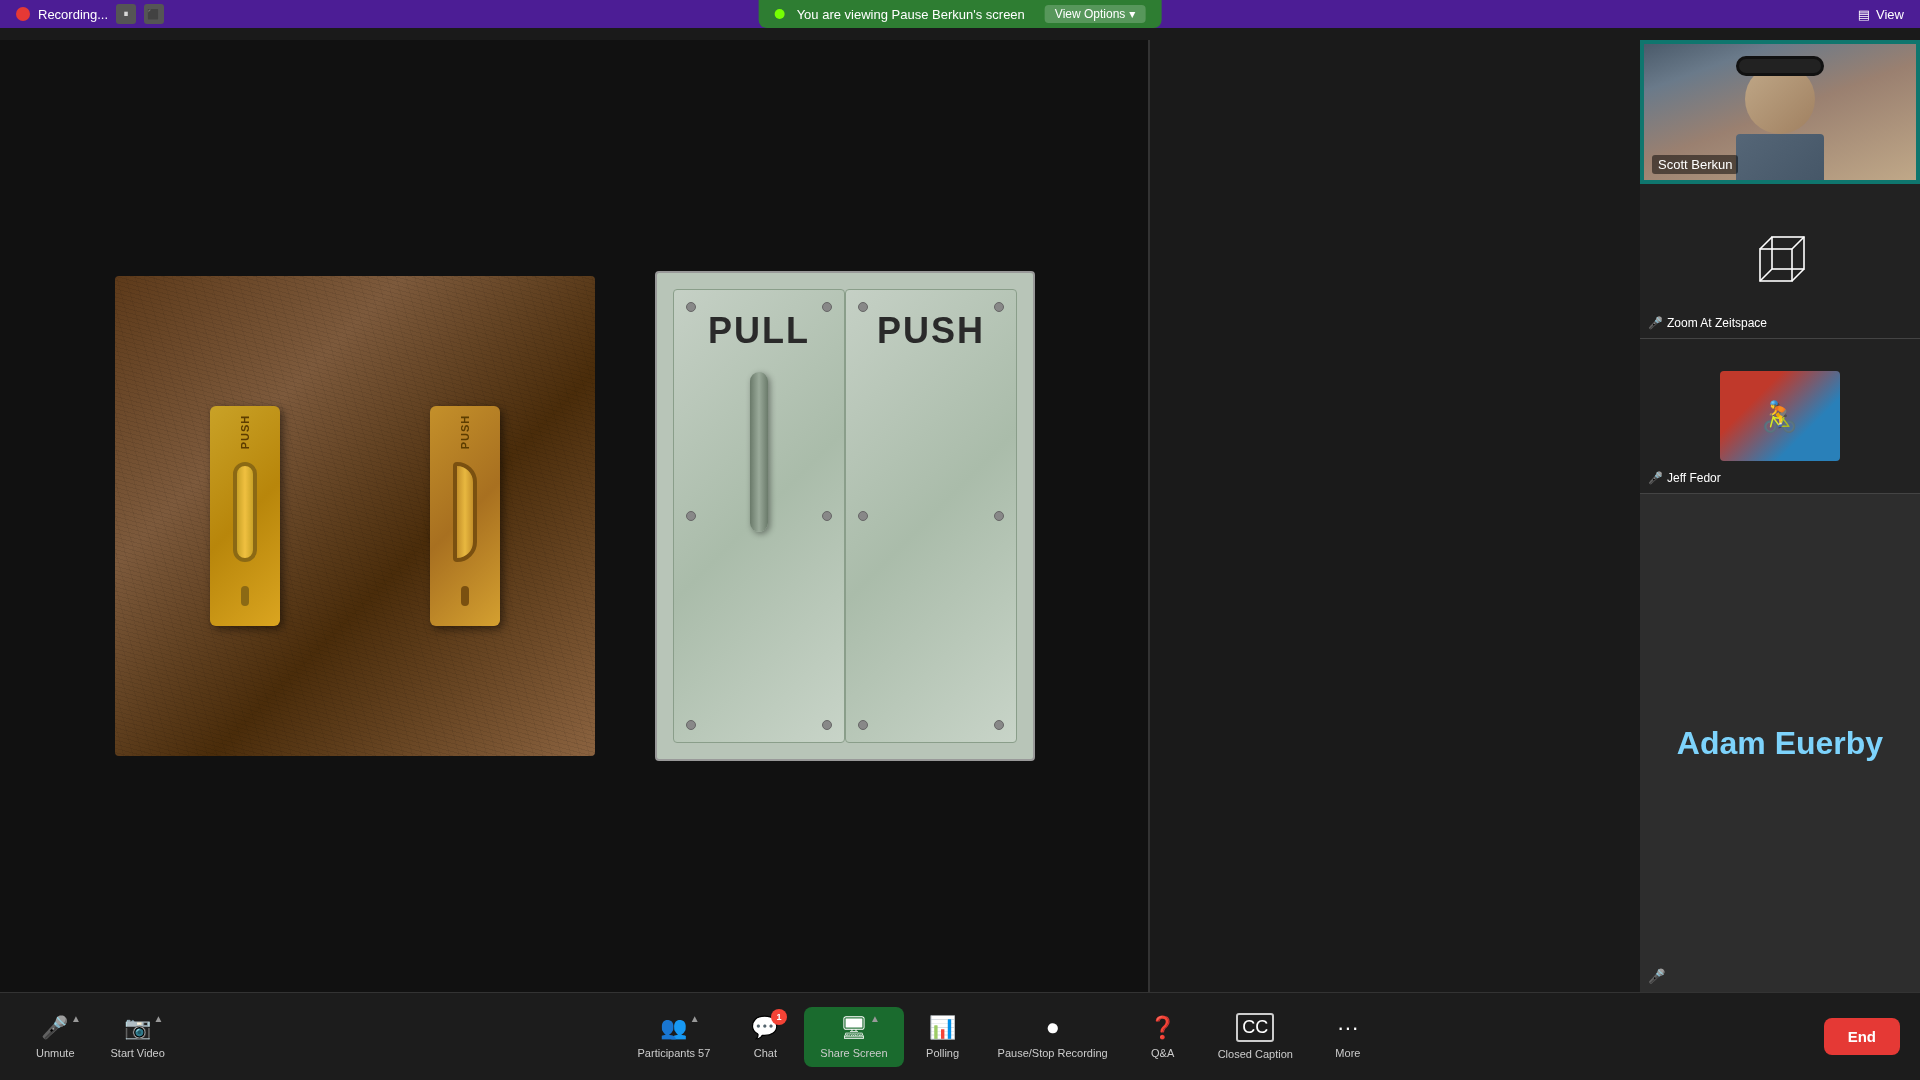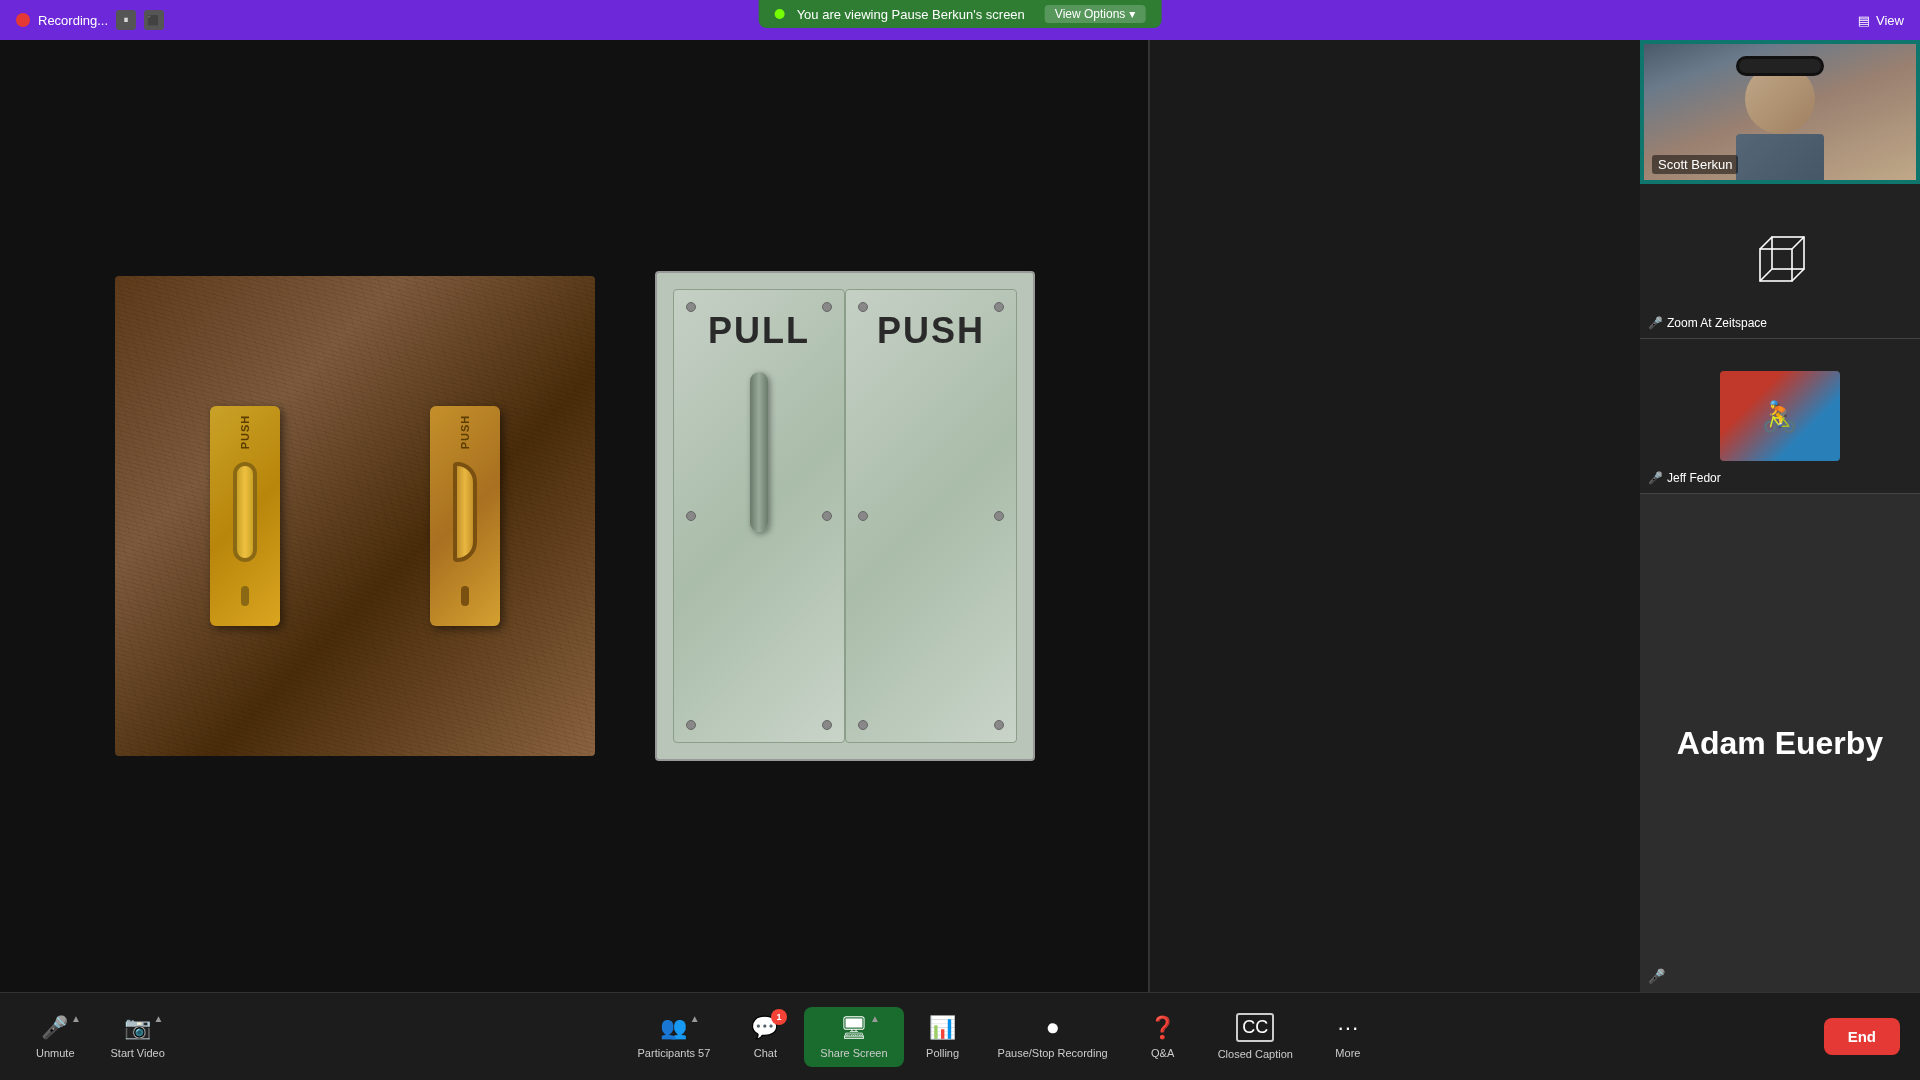--- a/index.html
+++ b/index.html
@@ -9,22 +9,22 @@
       background: #1a1a1a;
       font-family: -apple-system, BlinkMacSystemFont, 'Segoe UI', sans-serif;
       overflow: hidden;
       position: relative;
     }
 
     
     #top-bar {
       position: absolute;
       top: 0; left: 0; right: 0;
-      height: 40px;
-      background: #6d28d9;
+      height: 28px;
+      background: #4c1d95;
       display: flex;
       align-items: center;
       justify-content: space-between;
       padding: 0 16px;
       z-index: 100;
       text-align: right;
     }
     #recording-badge {
       display: flex;
       align-items: center;
@@ -323,21 +323,21 @@
       width: 100%;
       flex: 1;
       background: #2d2d2d;
       display: flex;
       align-items: center;
       justify-content: center;
       position: relative;
     }
 
     #adam-name-display {
-      color: #ffffff;
+      color: #7dd3fc;
       font-size: 32px;
       font-weight: 600;
     }
 
     #adam-mic-icon {
       position: absolute;
       bottom: 8px;
       left: 8px;
       color: #f44336;
       font-size: 14px;

